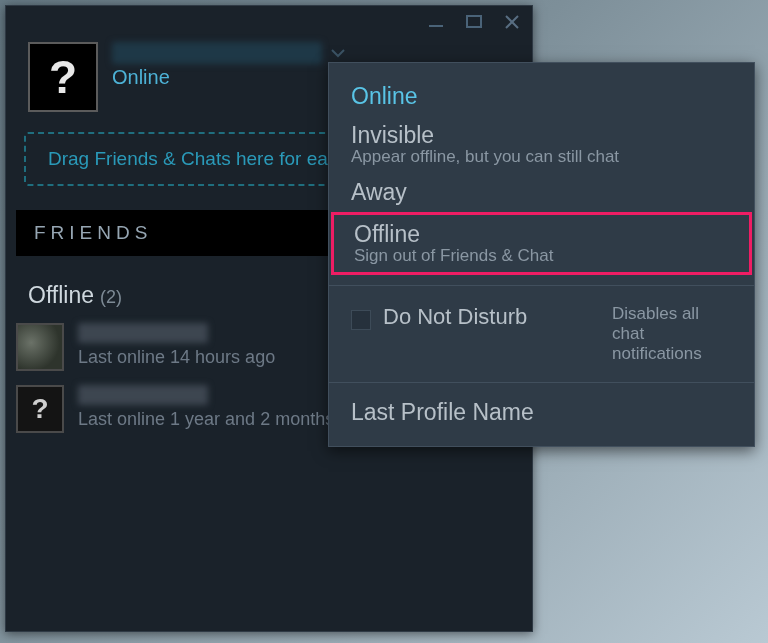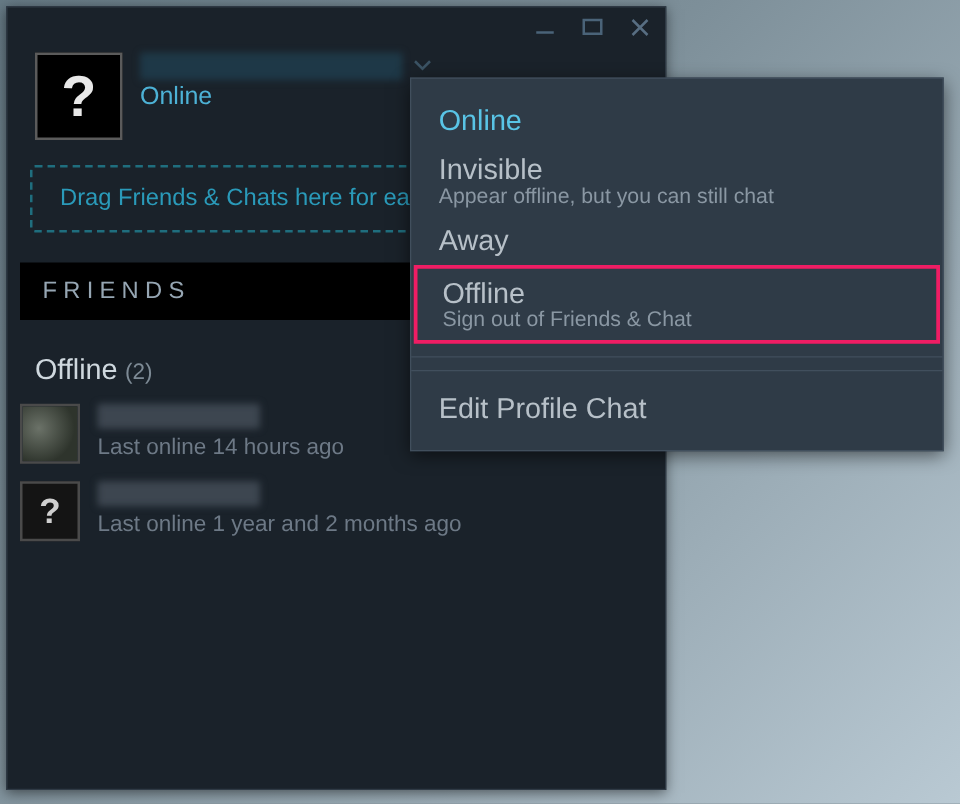--- a/index.html
+++ b/index.html
@@ -128,21 +128,26 @@
     <div class="mi">
       <div class="title">Away</div>
     </div>
     <div class="mi offline">
       <div class="title">Offline</div>
       <div class="sub">Sign out of Friends &amp; Chat</div>
     </div>
 
     <div class="sep"></div>
 
+    <div class="dnd">
+      <div class="chk"></div>
+      <div class="title">Do Not Disturb</div>
+      <div class="desc">Disables all chat notifications</div>
+    </div>
 
     <div class="sep"></div>
 
     <div class="mi">
-      <div class="title">Edit Profile Chat</div>
+      <div class="title">Last Profile Name</div>
     </div>
   </div>
 
 </div>
 
 </body></html>

